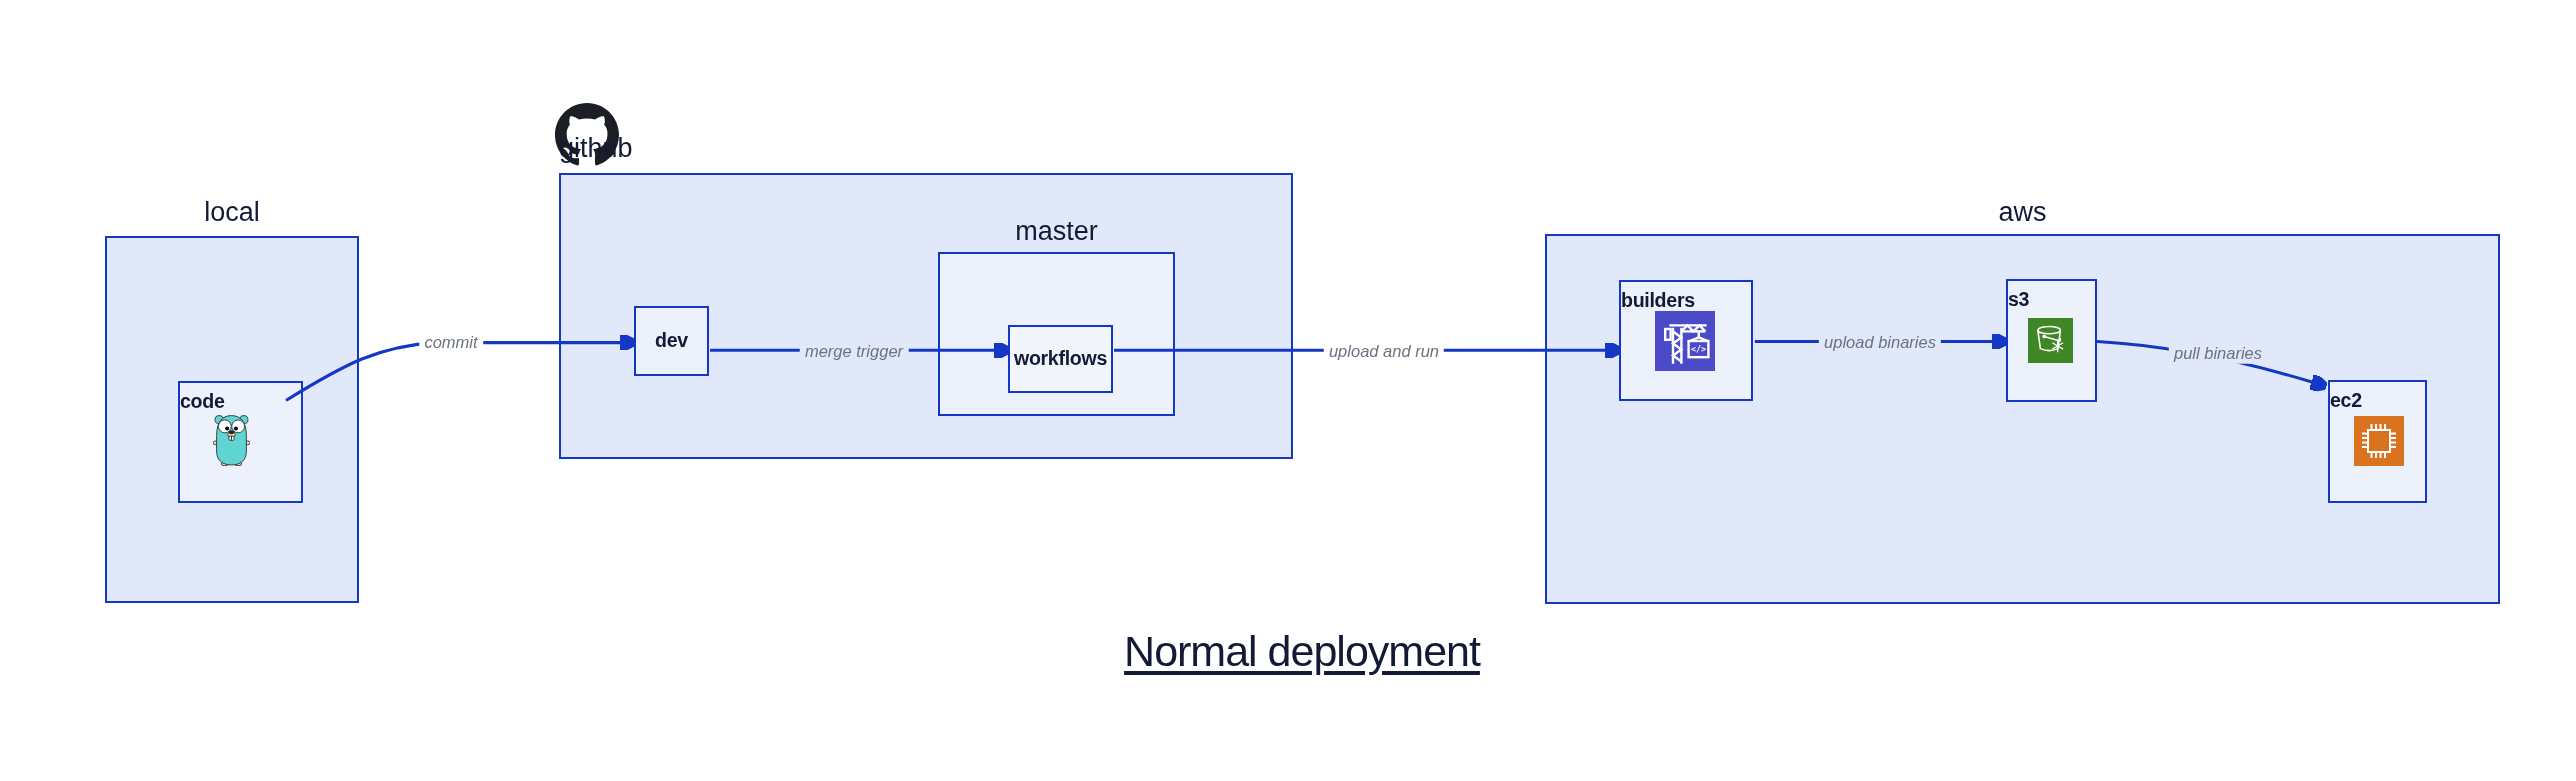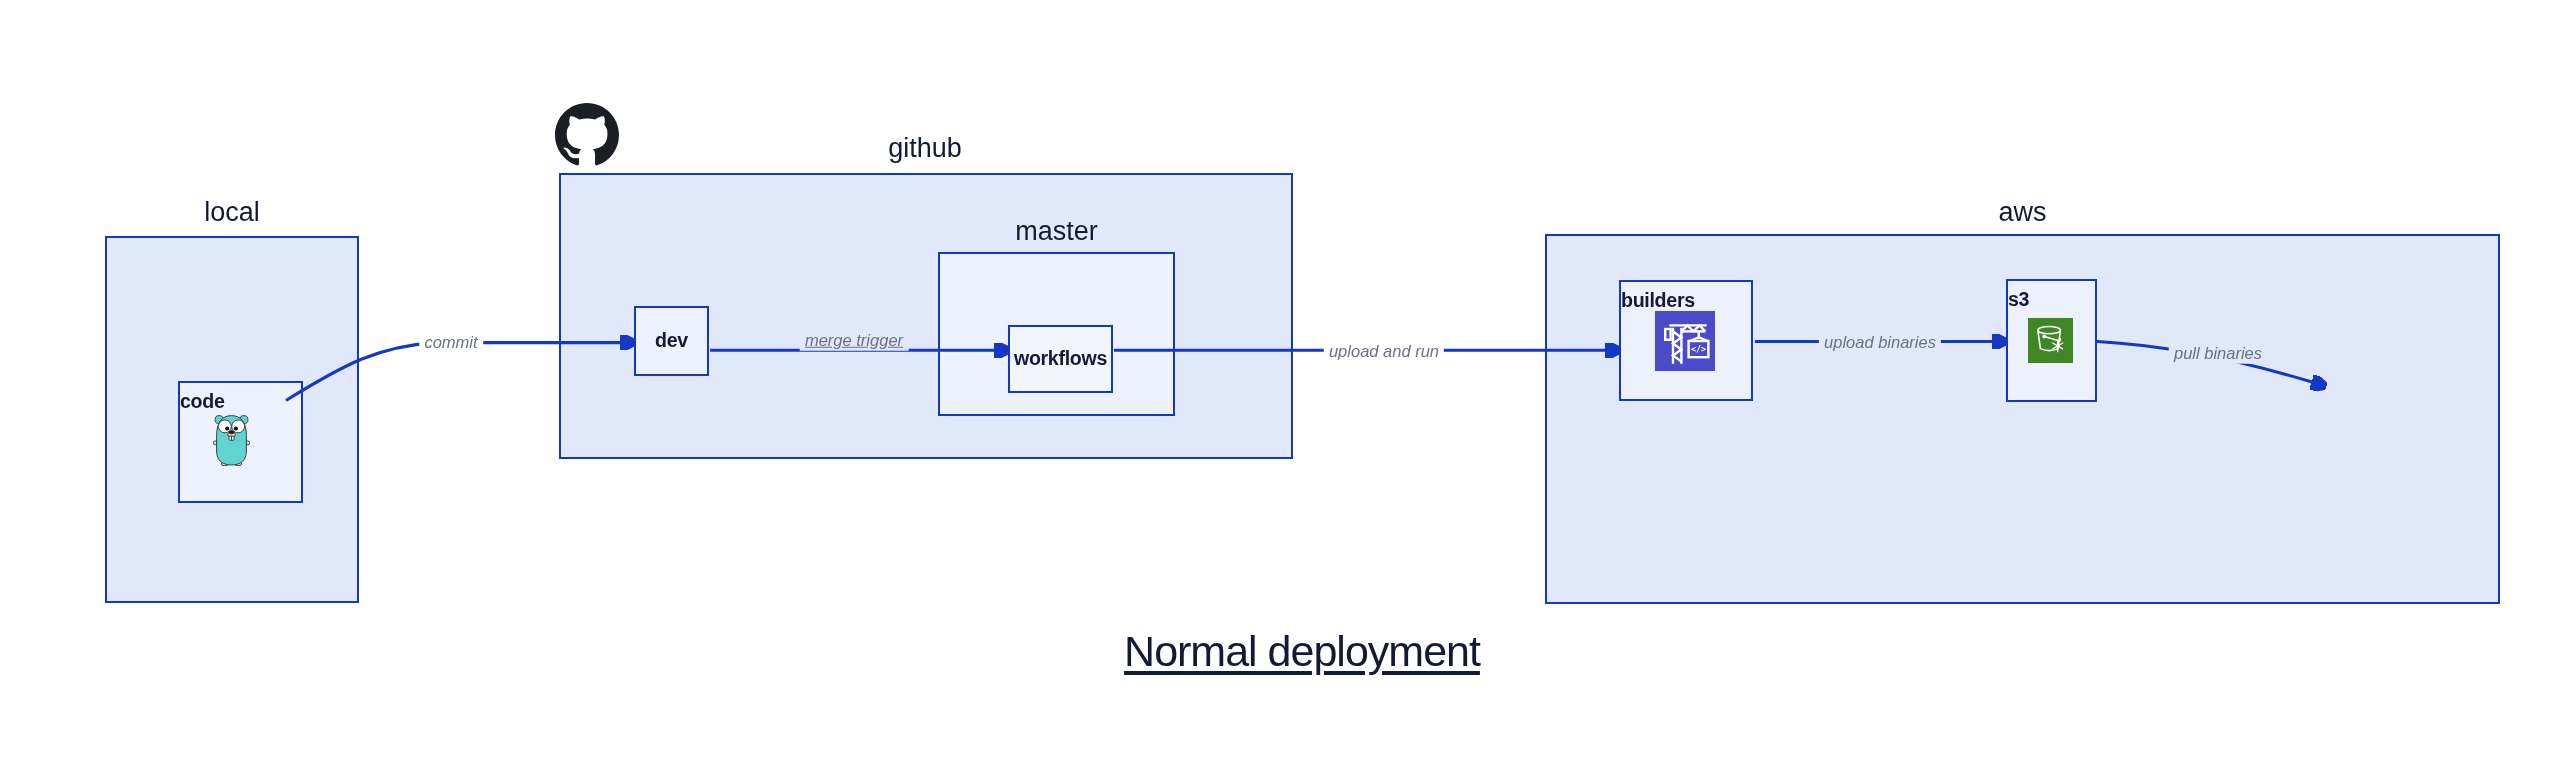--- a/index.html
+++ b/index.html
@@ -10,21 +10,21 @@
   }
   .box{position:absolute; box-sizing:border-box; border:2.6px solid var(--stroke-blue);}
   .group-box{background:var(--group-fill); z-index:1;}
   .node-box{background:var(--node-fill); z-index:2;}
   .inner-box{background:var(--inner-node-fill); z-index:3;}
   .group-label{
     position:absolute; z-index:2; color:var(--dark-text);
     font-size:27px; line-height:31px; white-space:nowrap;
   }
   .center-text{text-align:center;}
-  .right-text{text-align:center;}
+  .right-text{text-align:left;}
   .node-label{
     color:var(--dark-text); font-weight:700; font-size:19.6px; line-height:21.6px;
     text-align:left; letter-spacing:-0.3px; white-space:nowrap;
   }
   .label-top{position:absolute; left:0; right:0; top:8.2px;}
   .flex-center{display:flex; align-items:center; justify-content:center; height:100%;}
   .node-icon{position:absolute; z-index:3;}
   .aws-tile{position:absolute; z-index:3;}
   .aws-tile svg{display:block; width:100%; height:100%;}
   #edges{position:absolute; left:0; top:0; z-index:4; pointer-events:none;}
@@ -124,36 +124,48 @@
       <svg viewBox="0 0 100 100" fill="none" stroke="#ffffff" stroke-width="3.5">
         <ellipse cx="47" cy="27" rx="25" ry="8"></ellipse>
         <path d="M22 28 L27.5 68 Q47 77 66.5 68 L72 28"></path>
         <circle cx="36" cy="41" r="2.5" fill="#ffffff"></circle>
         <path d="M36 41 L70 51 Q74 49 71 45"></path>
         <path d="M66 48 L66 76 M54 55 L78 69 M78 55 L54 69" stroke-width="3"></path>
       </svg>
     </div>
   </div>
 
+  <div class="box node-box" style="left:2328px; top:380px; width:99px; height:123px;">
+    <div class="node-label label-top">ec2</div>
+    <div class="aws-tile" style="left:24px; top:34px; width:50px; height:50px; background:var(--ec2-icon-bg);">
+      <svg viewBox="0 0 100 100" fill="none" stroke="#ffffff" stroke-width="4">
+        <rect x="28" y="28" width="44" height="44"></rect>
+        <path d="M35 16 V28 M44 16 V28 M53 16 V28 M62 16 V28"></path>
+        <path d="M35 72 V84 M44 72 V84 M53 72 V84 M62 72 V84"></path>
+        <path d="M16 35 H28 M16 44 H28 M16 53 H28 M16 62 H28"></path>
+        <path d="M72 35 H84 M72 44 H84 M72 53 H84 M72 62 H84"></path>
+      </svg>
+    </div>
+  </div>
 
   <svg id="edges" width="2604" height="781" viewBox="0 0 5054 1516">
     <defs>
       <marker id="arrow" viewBox="0 0 12 12" refX="1" refY="6" markerWidth="5" markerHeight="5" orient="auto">
         <path d="M1 1 L11 6 L1 11 Z" fill="var(--stroke-blue)" stroke="none"></path>
       </marker>
     </defs>
     <path d="M557 776 C670 706 735 672 845 665 L1205 665" marker-end="url(#arrow)" stroke-linecap="round"></path>
     <path d="M1378 680 L1932 680" marker-end="url(#arrow)"></path>
     <path d="M2162 680 L3118 680" marker-end="url(#arrow)"></path>
     <path d="M3406 663 L3868 663" marker-end="url(#arrow)"></path>
     <path d="M4071 663 C4210 671 4350 700 4489 742" marker-end="url(#arrow)" stroke-linecap="round"></path>
   </svg>
 
   <div class="edge-label on-white" style="left:451px;  top:342px;">commit</div>
-  <div class="edge-label on-group" style="left:854px; top:340px;text-decoration:underline;">merge trigger</div>
+  <div class="edge-label on-group" style="left:854px; top:351px;">merge trigger</div>
   <div class="edge-label on-white" style="left:1384px; top:351px;">upload and run</div>
   <div class="edge-label on-group" style="left:1880px; top:342px;">upload binaries</div>
   <div class="edge-label on-group" style="left:2218px; top:353px;">pull binaries</div>
 
   <div id="diagram-title">Normal deployment</div>
 
 </div>
 
 
 </body></html>

